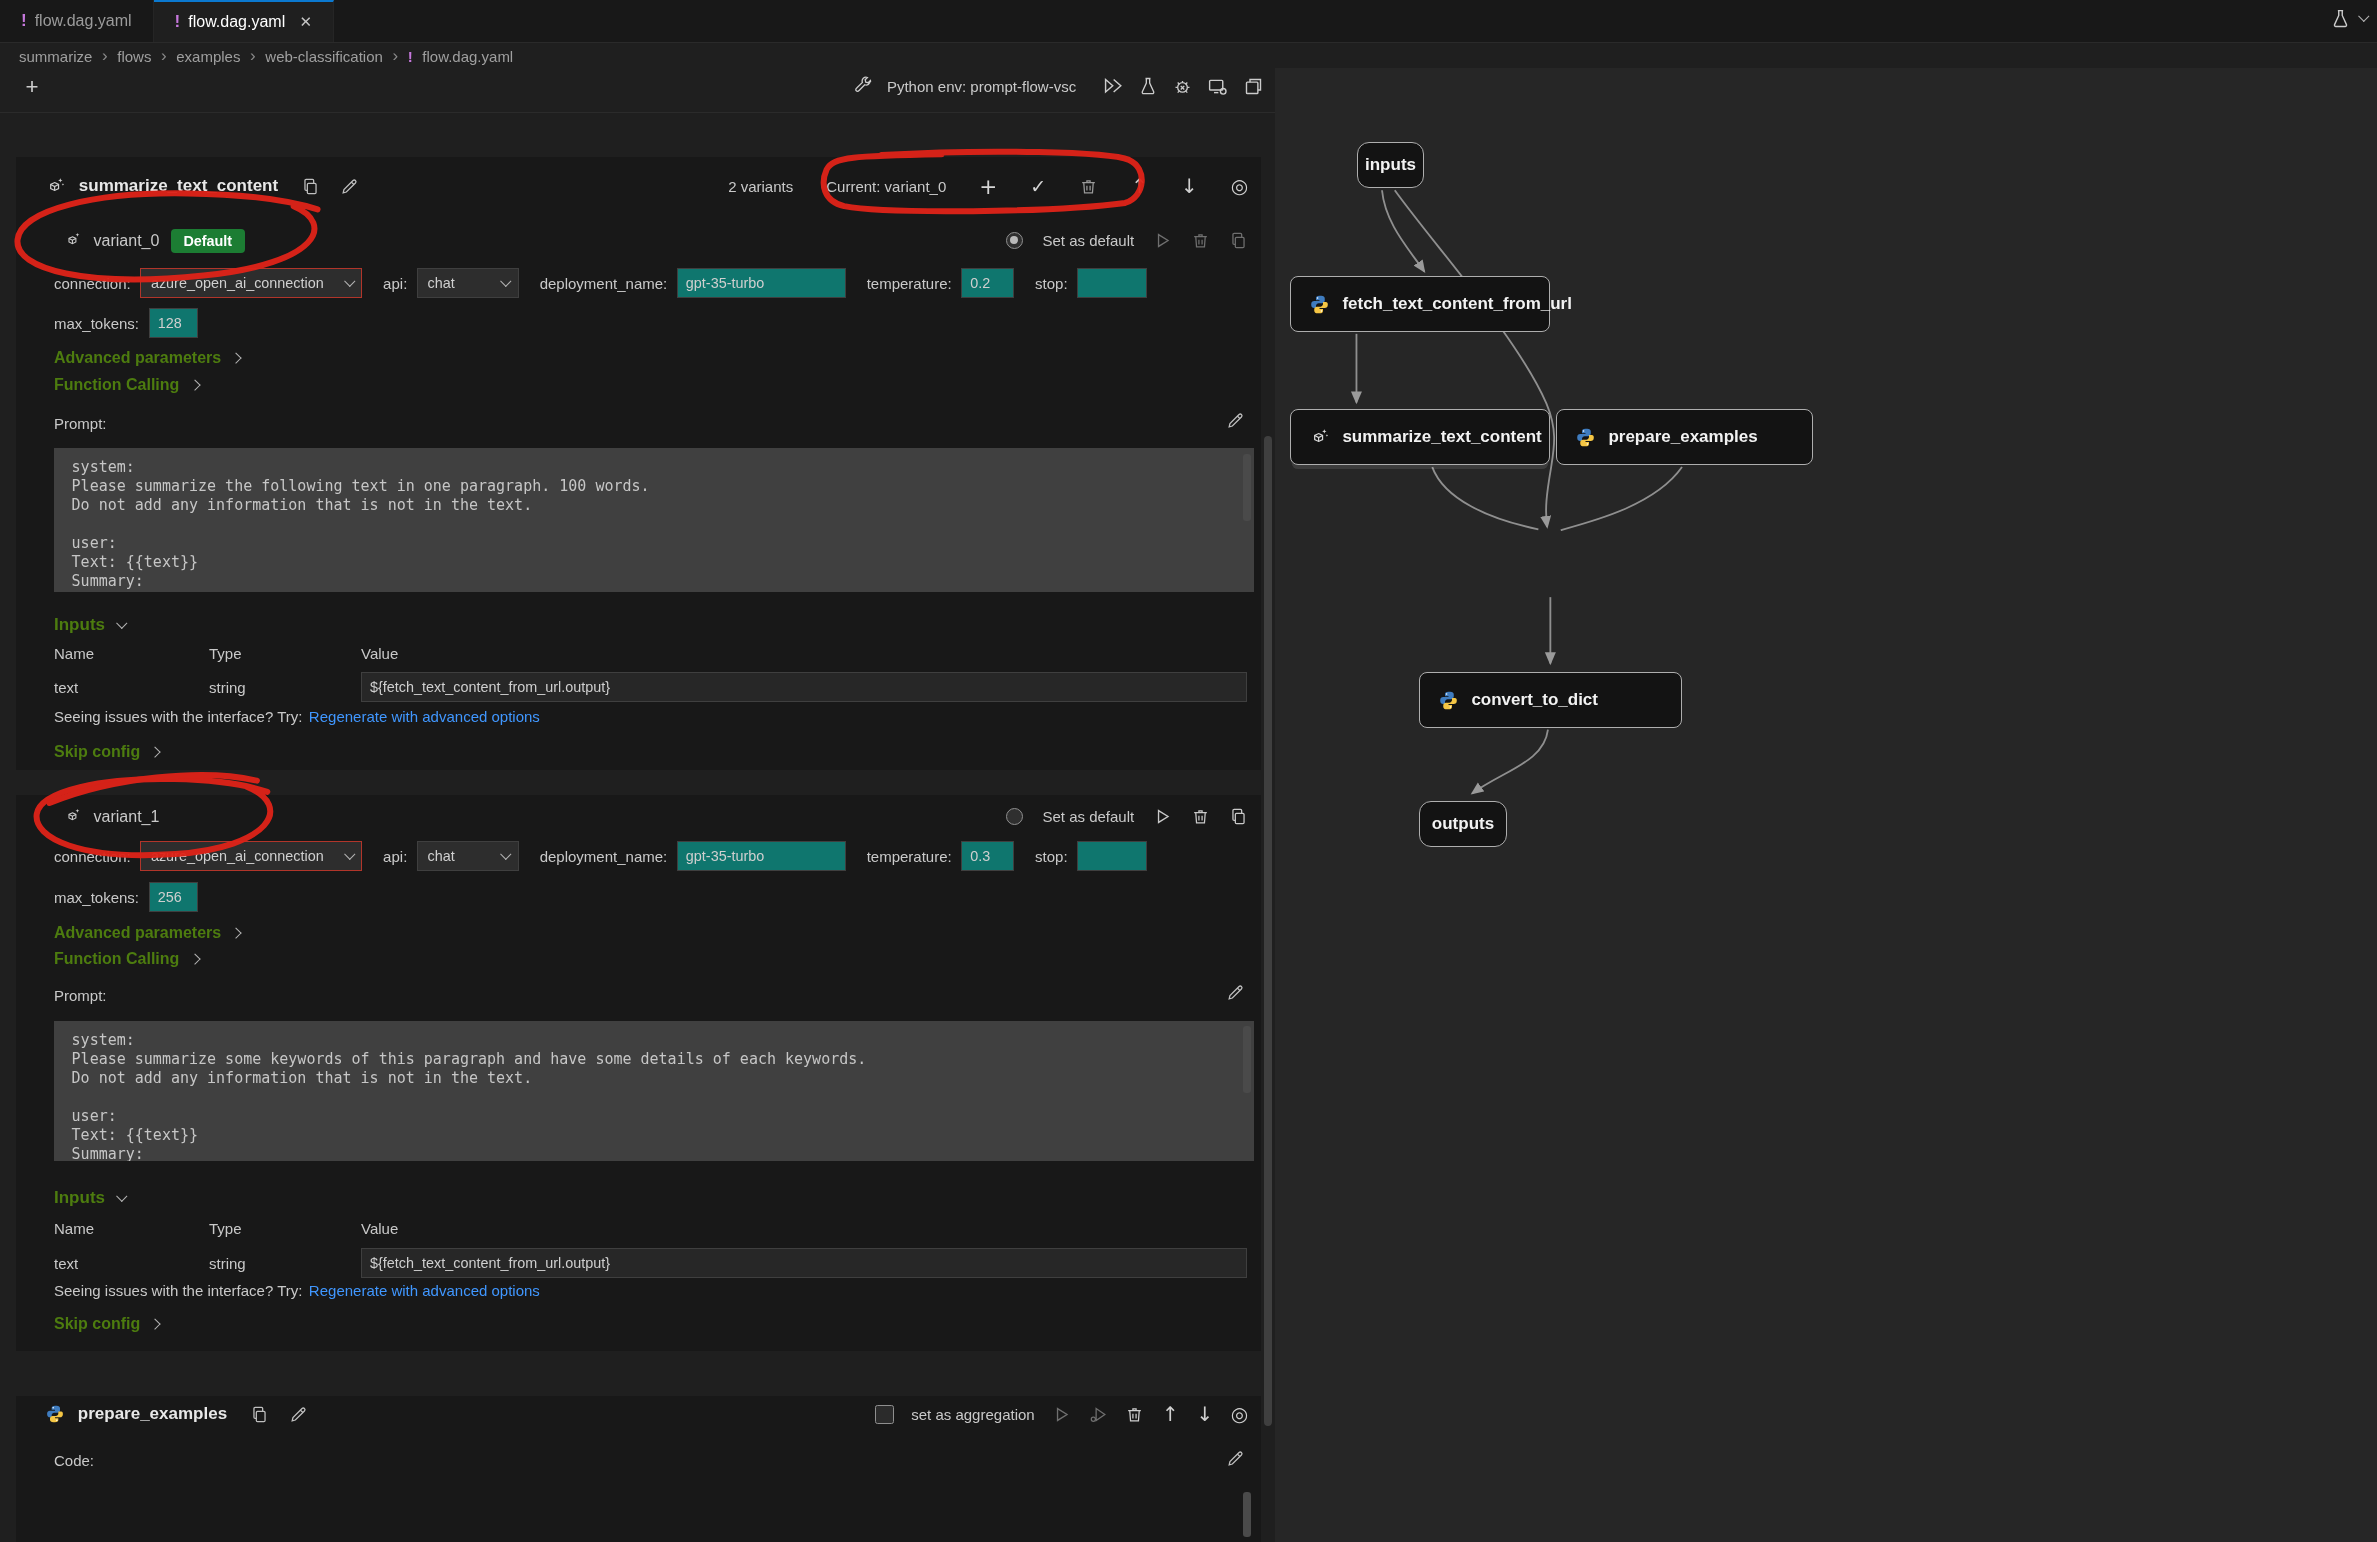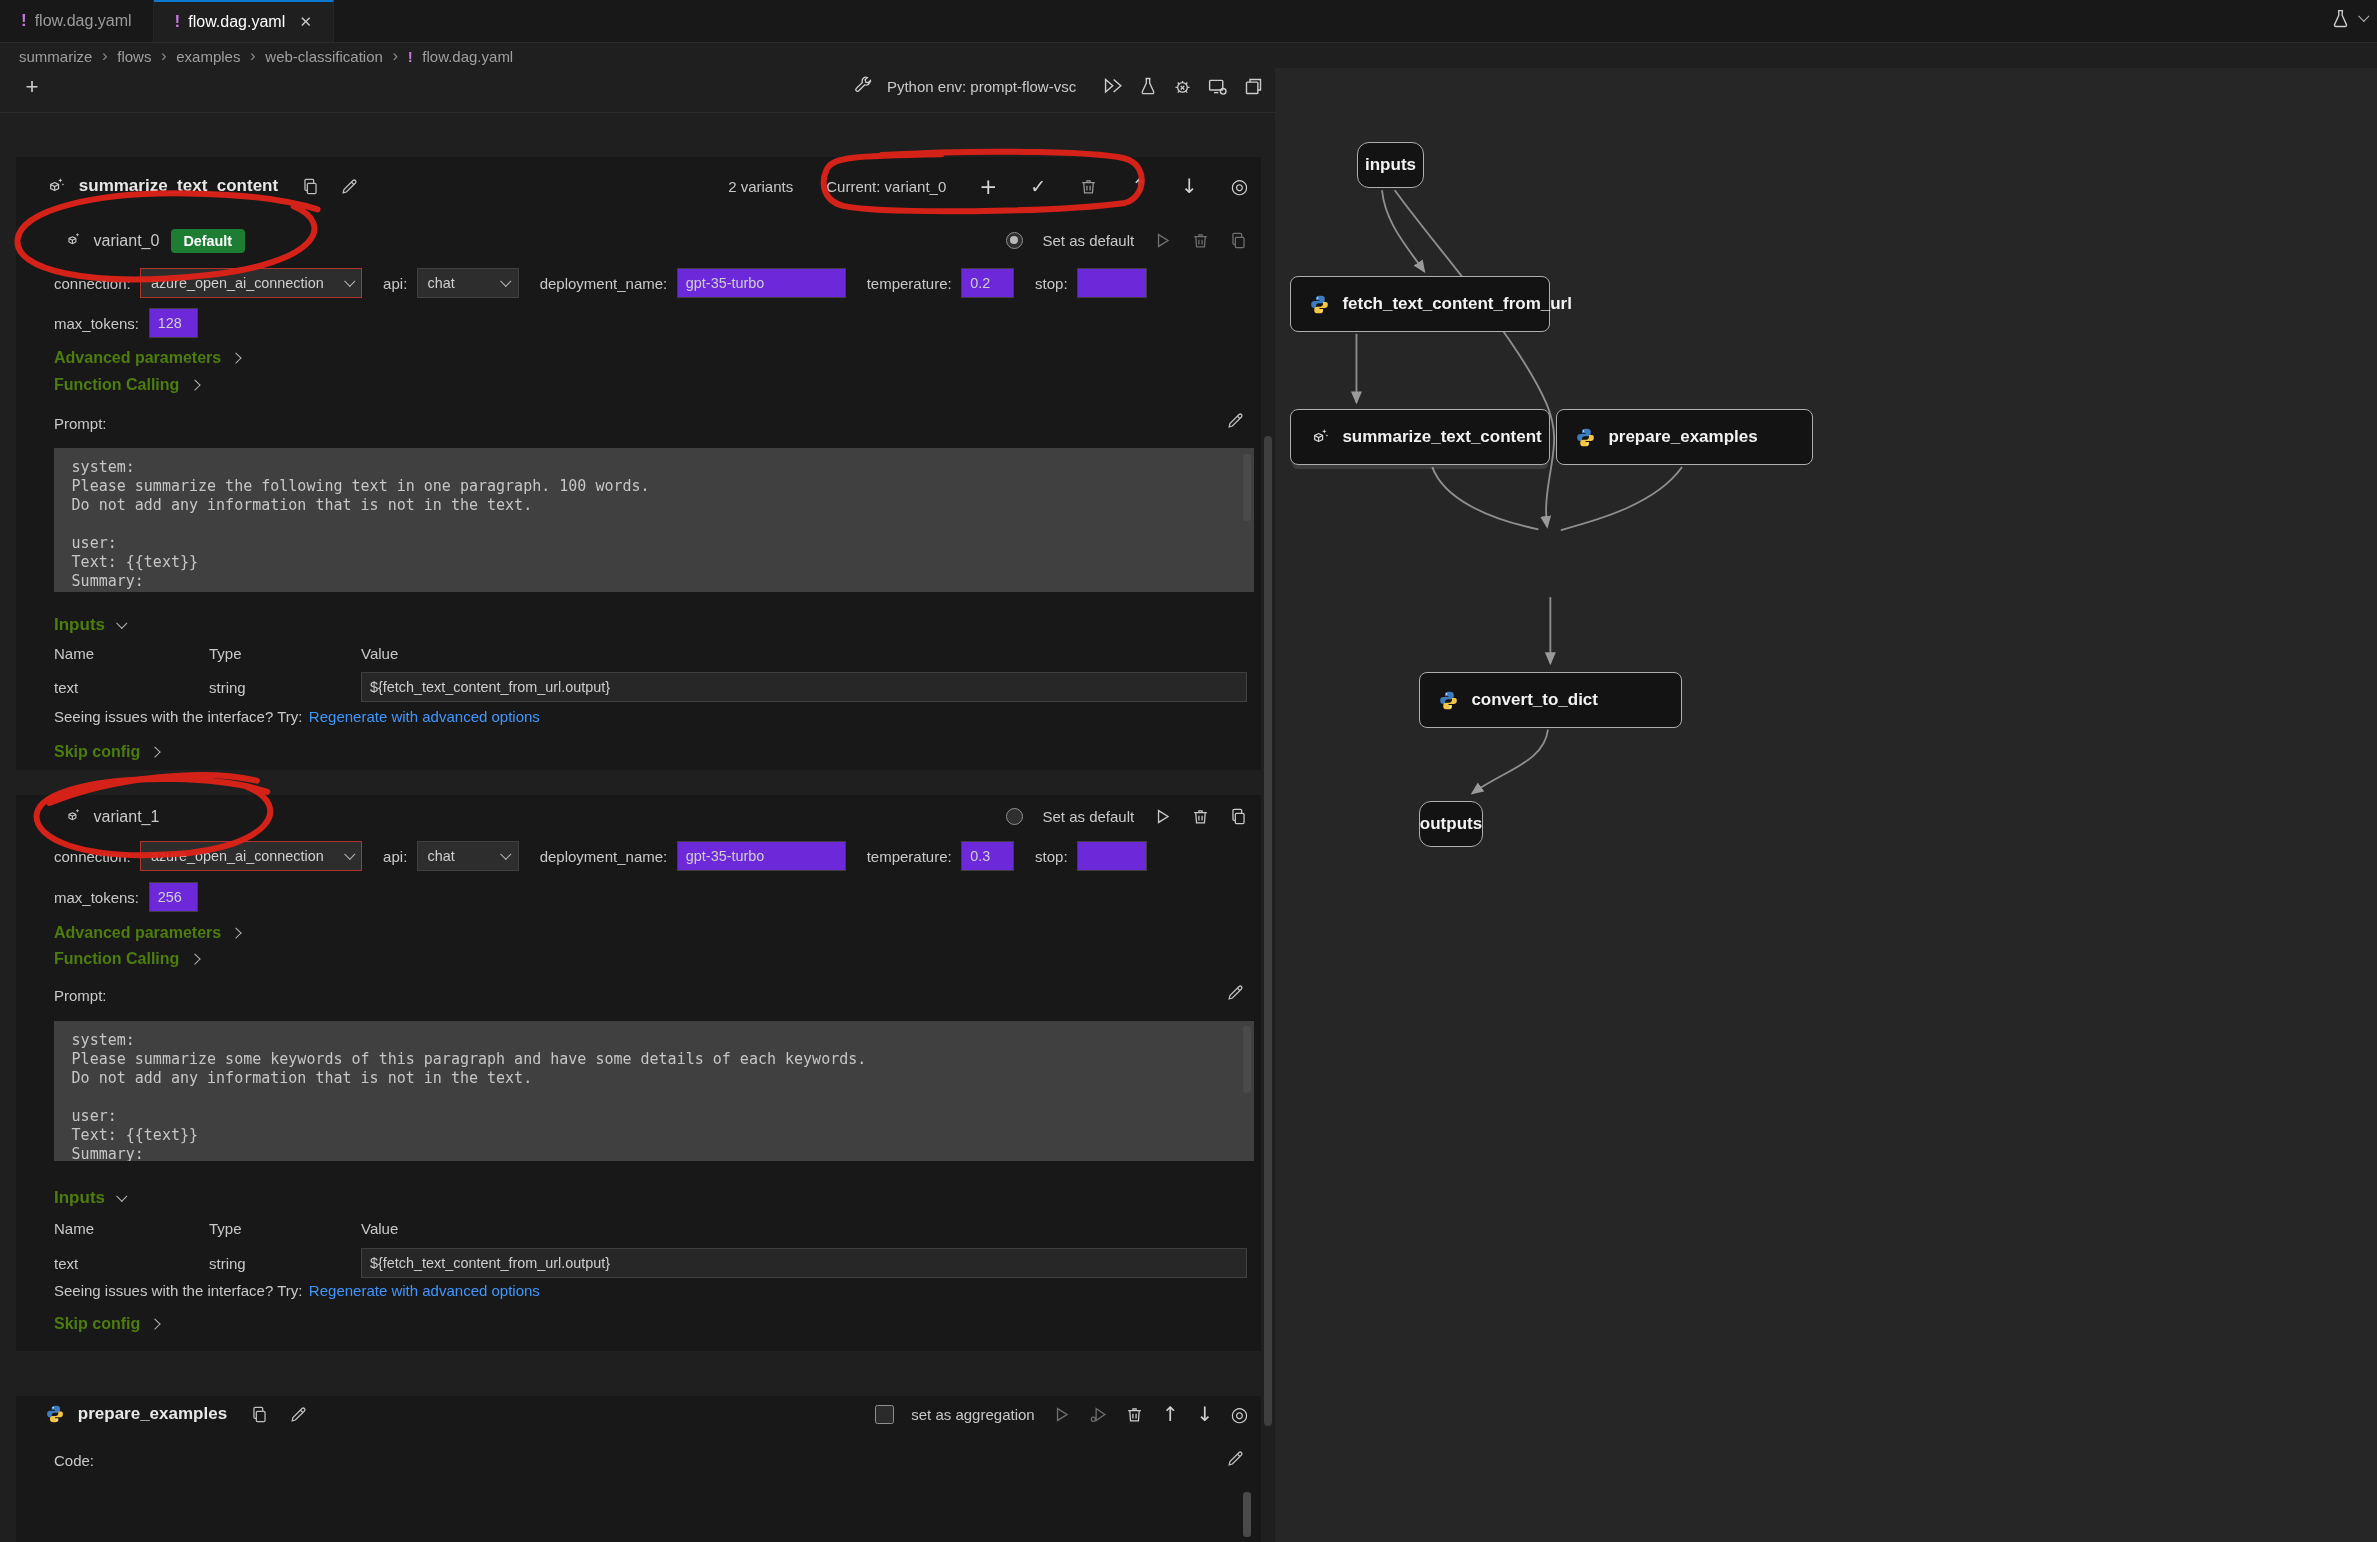--- a/index.html
+++ b/index.html
@@ -22,21 +22,21 @@
   
   .left-pane{position:absolute;left:0;top:69px;width:1275px;height:1473px;background:#1f1f1f;}
   .graph-pane{position:absolute;left:1275px;top:68px;width:1103px;height:1475px;background:#262626;}
   .divider{position:absolute;left:0;top:43px;width:1275px;height:0.8px;background:#2b2b2b;}
   .card{position:absolute;left:16px;width:1245px;background:#181818;}
   
   .lbl{color:#c9c9c9;font-size:15px;white-space:nowrap;}
   .bold{font-weight:bold;color:#4d7c0f;font-size:16px;white-space:nowrap;}
   .title{font-weight:bold;color:#e8e8e8;font-size:17px;}
   .dim{color:#6f6f6f;}
-  .tfield{height:30px;background:#6d28d9;border:0.8px solid #3f3f3f;color:#cfcfcf;font-size:14.4px;padding:0 8px;box-sizing:border-box;font-family:"Liberation Sans",sans-serif;outline:none;}
+  .tfield{height:30px;background:#0f766e;border:0.8px solid #3f3f3f;color:#cfcfcf;font-size:14.4px;padding:0 8px;box-sizing:border-box;font-family:"Liberation Sans",sans-serif;outline:none;}
   .dropdown{height:30px;background:#2d2d2d;border:0.8px solid #3f3f3f;color:#d0d0d0;font-size:14.4px;padding:0 9.6px;box-sizing:border-box;display:flex;align-items:center;justify-content:space-between;gap:8px;}
   .dropdown.error{border:1.2px solid #b1352a;}
   .chv{display:inline-block;width:7.2px;height:7.2px;border-right:1.6px solid #b5b5b5;border-bottom:1.6px solid #b5b5b5;}
   .chv.down{transform:rotate(45deg) translateY(-2.4px);}
   .chv.right{transform:rotate(-45deg);margin-left:11.2px;}
   .badge{background:#1c7d33;color:#ffffff;font-weight:bold;font-size:14.4px;border-radius:4px;padding:4px 12.8px;}
   .radio{width:17.6px;height:17.6px;border-radius:50%;border:1.3px solid #8f8f8f;background:#2f2f2f;box-sizing:border-box;}
   .radio.sel::after{content:'';display:block;width:8px;height:8px;margin:3.2px;border-radius:50%;background:#b9b9b9;}
   .cbox{width:19px;height:19px;border:1.3px solid #8f8f8f;background:#2b2b2b;border-radius:2.4px;box-sizing:border-box;}
   .codeblock{position:absolute;background:#404040;font-family:"DejaVu Sans Mono",monospace;font-size:15px;line-height:19px;color:#c6c6c6;white-space:pre;overflow:hidden;padding:9.6px 0 0 17.6px;box-sizing:border-box;}
@@ -150,21 +150,21 @@
     <span class="ic">
       <svg width="21" height="21" viewBox="0 0 24 24">
           <path d="M12 2c-3 0-4 1.2-4 3v2h4v1H6c-2 0-3.5 1-3.5 4S4 16 6 16h2v-2.5c0-1.5 1.5-3 3-3h4c1.5 0 3-1.3 3-3V5c0-1.8-1.5-3-4-3h-2z" fill="#3f7cbf"></path>
           <circle cx="9.8" cy="4.5" r="0.9" fill="#fff"></circle>
           <path d="M12 22c3 0 4-1.2 4-3v-2h-4v-1h6c2 0 3.5-1 3.5-4S20 9 18 9h-2v2.5c0 1.5-1.5 3-3 3H9c-1.5 0-3 1.3-3 3V19c0 1.8 1.5 3 4 3h2z" fill="#f5c644"></path>
           <circle cx="14.2" cy="19.5" r="0.9" fill="#fff"></circle>
         </svg>
     </span>
     <span>convert_to_dict</span>
   </div>
-  <div class="gnode small" style="left:1419px;top:801px;width:64px;height:46px;">
+  <div class="gnode small" style="left:1419px;top:801px;width:88px;height:46px;">
     <span>outputs</span>
   </div>
 
   <div class="left-pane">
     <div class="divider"></div>
 
     <span class="abs" style="left:25.5px;top:4.8px;font-size:22.3px;color:#cccccc;">+</span>
     <div class="row" style="right:11.2px;top:6.4px;gap:14.4px;">
       <span class="ic">
         <svg width="20" height="20" viewBox="0 0 24 24">

